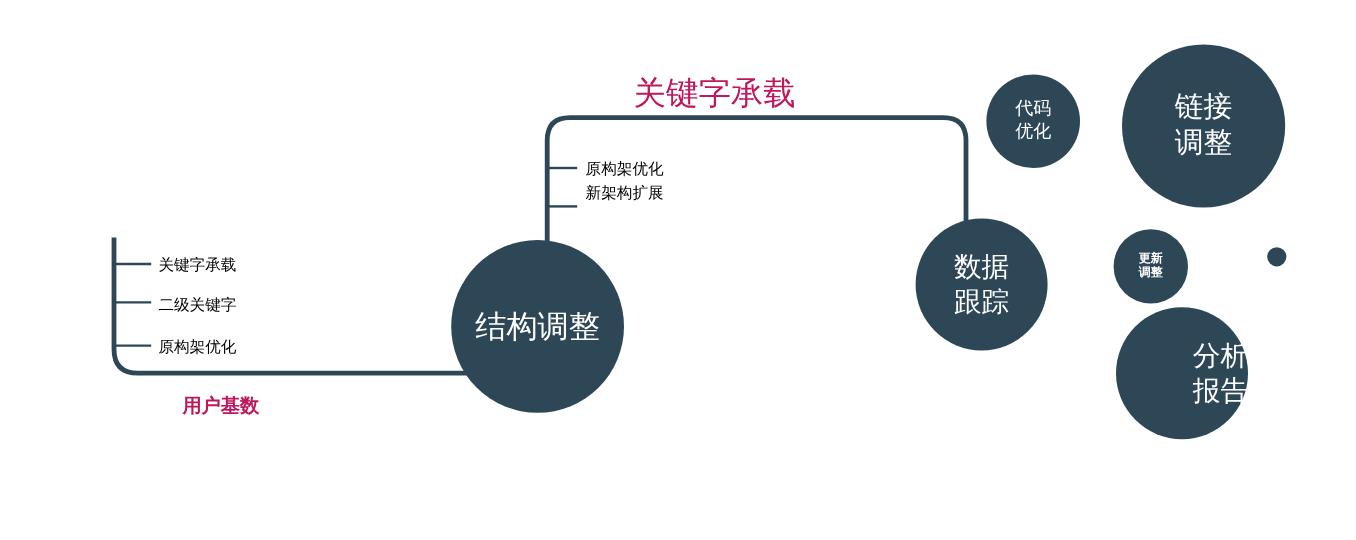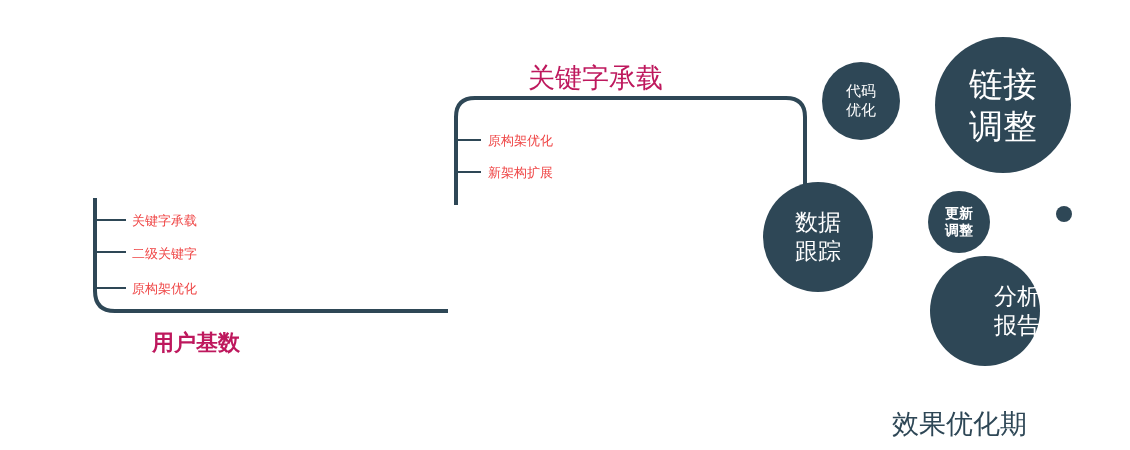--- a/index.html
+++ b/index.html
@@ -42,51 +42,51 @@
     z-index: 2;
   }
   .node .node-label {
     white-space: pre-line;
     line-height: 1.25;
   }
   .node-traffic   { left: 18px;  top: 54px;  width: 156px; height: 156px; font-size: 27px; }
   .node-structure { left: 376px; top: 200px; width: 144px; height: 144px; font-size: 26px; }
   .node-tracking  { left: 763px; top: 182px; width: 110px; height: 110px; font-size: 23px; }
   .node-code      { left: 822px; top: 62px;  width: 78px;  height: 78px;  font-size: 15px; }
-  .node-link      { left: 935px; top: 37px;  width: 136px; height: 136px; font-size: 34px; text-align: right; }
-  .node-update    { left: 928px; top: 191px; width: 62px;  height: 62px;  font-size: 14px; font-weight: bold; }
+  .node-link      { left: 935px; top: 37px;  width: 136px; height: 136px; font-size: 24px; text-align: right; }
+  .node-update    { left: 928px; top: 191px; width: 62px;  height: 62px;  font-size: 10px; font-weight: bold; }
   .node-dot       { left: 1056px; top: 206px; width: 16px; height: 16px; }
   .node-report    { left: 930px; top: 256px; width: 110px; height: 110px; font-size: 23px; justify-content: flex-end; }
 
   .edge-label {
     position: absolute;
     color: #be185d;
     z-index: 3;
   }
   .label-user-base {
     left: 152px; top: 328px;
-    font-size: 22px;
+    font-size: 16px;
     font-weight: bold;
   }
   .label-keyword-carry {
     left: 528px; top: 60px;
     font-size: 27px;
     font-weight: 500;
   }
   .branch-label {
     position: absolute;
     font-size: 13px;
-    color: #ef4444;
+    color: #000000;
     z-index: 3;
   }
   .branch-t0 { left: 132px; top: 212px; }
   .branch-t1 { left: 132px; top: 245px; }
   .branch-t2 { left: 132px; top: 280px; }
   .branch-s0 { left: 488px; top: 132px; }
-  .branch-s1 { left: 488px; top: 164px; }
+  .branch-s1 { left: 488px; top: 152px; }
   .footer-label {
     position: absolute;
     left: 892px; top: 406px;
     font-size: 27px;
     font-weight: 500;
     color: #2e4756;
     z-index: 3;
   }
 </style>
 </head>
@@ -98,20 +98,23 @@
     <path class="edge" d="M 95 198 L 95 291 Q 95 311 115 311 L 448 311" stroke="#2e4756"></path>
     <path class="edge" d="M 456 205 L 456 117 Q 456 98 475 98 L 786 98 Q 805 98 805 117 L 805 186" stroke="#2e4756"></path>
     <path class="tick" d="M 95 220 L 126 220" stroke="#2e4756"></path>
     <path class="tick" d="M 95 252 L 126 252" stroke="#2e4756"></path>
     <path class="tick" d="M 95 288 L 126 288" stroke="#2e4756"></path>
     <path class="tick" d="M 456 140 L 481 140" stroke="#2e4756"></path>
     <path class="tick" d="M 456 172 L 481 172" stroke="#2e4756"></path>
   </svg>
 
 
+  <div class="node node-structure">
+    <span class="node-label">结构调整</span>
+  </div>
 
   <div class="node node-code">
     <span class="node-label">代码
 优化</span>
   </div>
 
   <div class="node node-tracking">
     <span class="node-label">数据
 跟踪</span>
   </div>
@@ -136,15 +139,14 @@
   <div class="edge-label label-user-base">用户基数</div>
   <div class="edge-label label-keyword-carry">关键字承载</div>
 
   <div class="branch-label branch-t0">关键字承载</div>
   <div class="branch-label branch-t1">二级关键字</div>
   <div class="branch-label branch-t2">原构架优化</div>
 
   <div class="branch-label branch-s0">原构架优化</div>
   <div class="branch-label branch-s1">新架构扩展</div>
 
-  <div class="footer-label">效果优化期</div>
 
 </div>
 
 </body></html>

